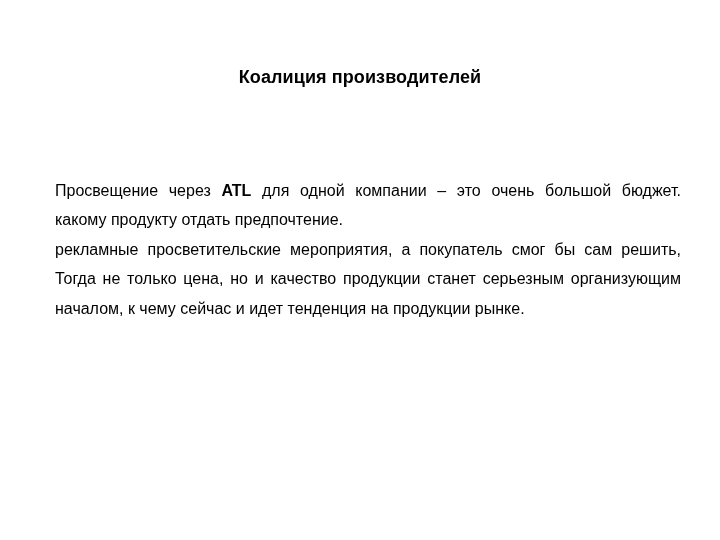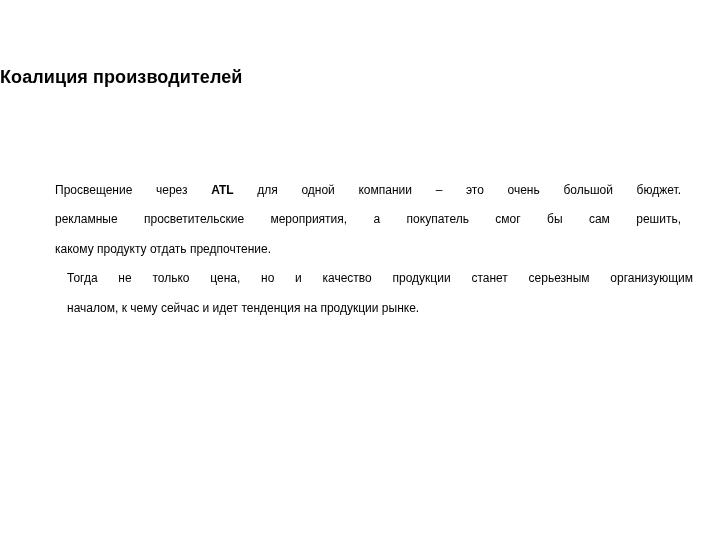--- a/index.html
+++ b/index.html
@@ -18,36 +18,36 @@
     position: relative;
     width: 720px;
     height: 540px;
     background: #ffffff;
   }
   .slide-title {
     position: absolute;
     left: 0;
     top: 66px;
     width: 720px;
-    text-align: left;
+    text-align: center;
     font-size: 18px;
     font-weight: bold;
     line-height: 22px;
     color: #000000;
     letter-spacing: 0.1px;
   }
   .body-block {
     position: absolute;
     left: 55px;
     top: 176px;
     width: 626px;
   }
   .para {
     margin: 0;
-    font-size: 12px;
+    font-size: 16px;
     line-height: 29.4px;
     color: #000000;
     text-align: justify;
     text-justify: inter-word;
   }
   
   .para-1 {
     width: 626px;
   }
   .para-1 .jline {
@@ -56,21 +56,20 @@
     text-align-last: justify;
     white-space: nowrap;
   }
   .para-1 .jline.last {
     text-align-last: left;
   }
   
   .para-2 {
     width: 626px;
     margin-top: 0;
-    margin-left: 12px;
   }
   .para-2 .jline {
     display: block;
     text-align: justify;
     text-align-last: justify;
     white-space: nowrap;
   }
   .para-2 .jline.last {
     text-align-last: left;
   }
@@ -84,22 +83,22 @@
 </head>
 <body>
 
 <div class="slide">
 
   <div class="slide-title">Коалиция производителей</div>
 
   <div class="body-block">
     <div class="para para-1">
         <span class="jline"><span>Просвещение через </span><span class="bold-latin">ATL</span><span> для одной компании – это очень большой бюджет.</span></span>
+        <span class="jline last"><span>какому продукту отдать предпочтение.</span></span>
         <span class="jline"><span>рекламные просветительские мероприятия, а покупатель смог бы сам решить,</span></span>
-        <span class="jline last"><span>какому продукту отдать предпочтение.</span></span>
       </div>
     <div class="para para-2">
         <span class="jline"><span>Тогда не только цена, но и качество продукции станет серьезным организующим</span></span>
         <span class="jline last"><span>началом, к чему сейчас и идет тенденция на продукции рынке.</span></span>
       </div>
   </div>
 
 </div>
 
 </body></html>

